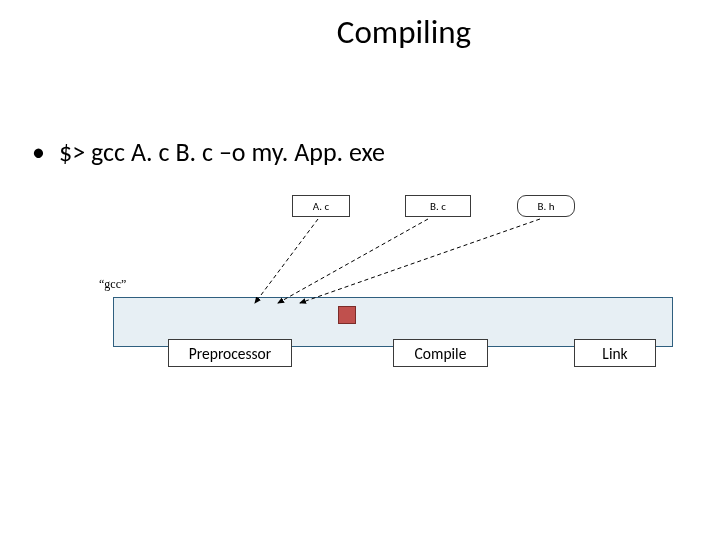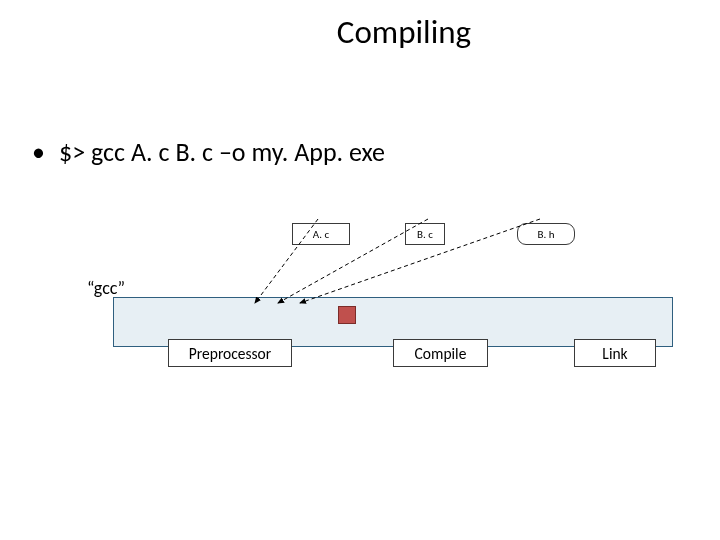--- a/index.html
+++ b/index.html
@@ -46,30 +46,30 @@
     border: 1px solid #3a3a3a;
     background: #fff;
     font-size: 11px;
     text-align: center;
     padding: 0;
     box-sizing: border-box;
     display: flex;
     align-items: center;
     justify-content: center;
     height: 22px;
-    margin-top: 28px;
   }
   #fb-ac { top: 195px; left: 292px; width: 58px; }
-  #fb-bc { top: 195px; left: 405px; width: 40px; }
+  #fb-bc { top: 195px; left: 405px; width: 66px; }
   #fb-bh { top: 195px; left: 517px; width: 58px; border-radius: 9px; }
   .gcc-label {
     position: absolute;
     top: 277px;
-    left: 87px;
-    font-size: 18px;
+    left: 99px;
+    font-size: 12px;
+    font-family: Liberation Serif, serif;
   }
   .pipeline {
     position: absolute;
     top: 297px;
     left: 113px;
     width: 560px;
     height: 50px;
     background: #e7eff4;
     border: 1px solid #2f5f7f;
     box-sizing: border-box;

